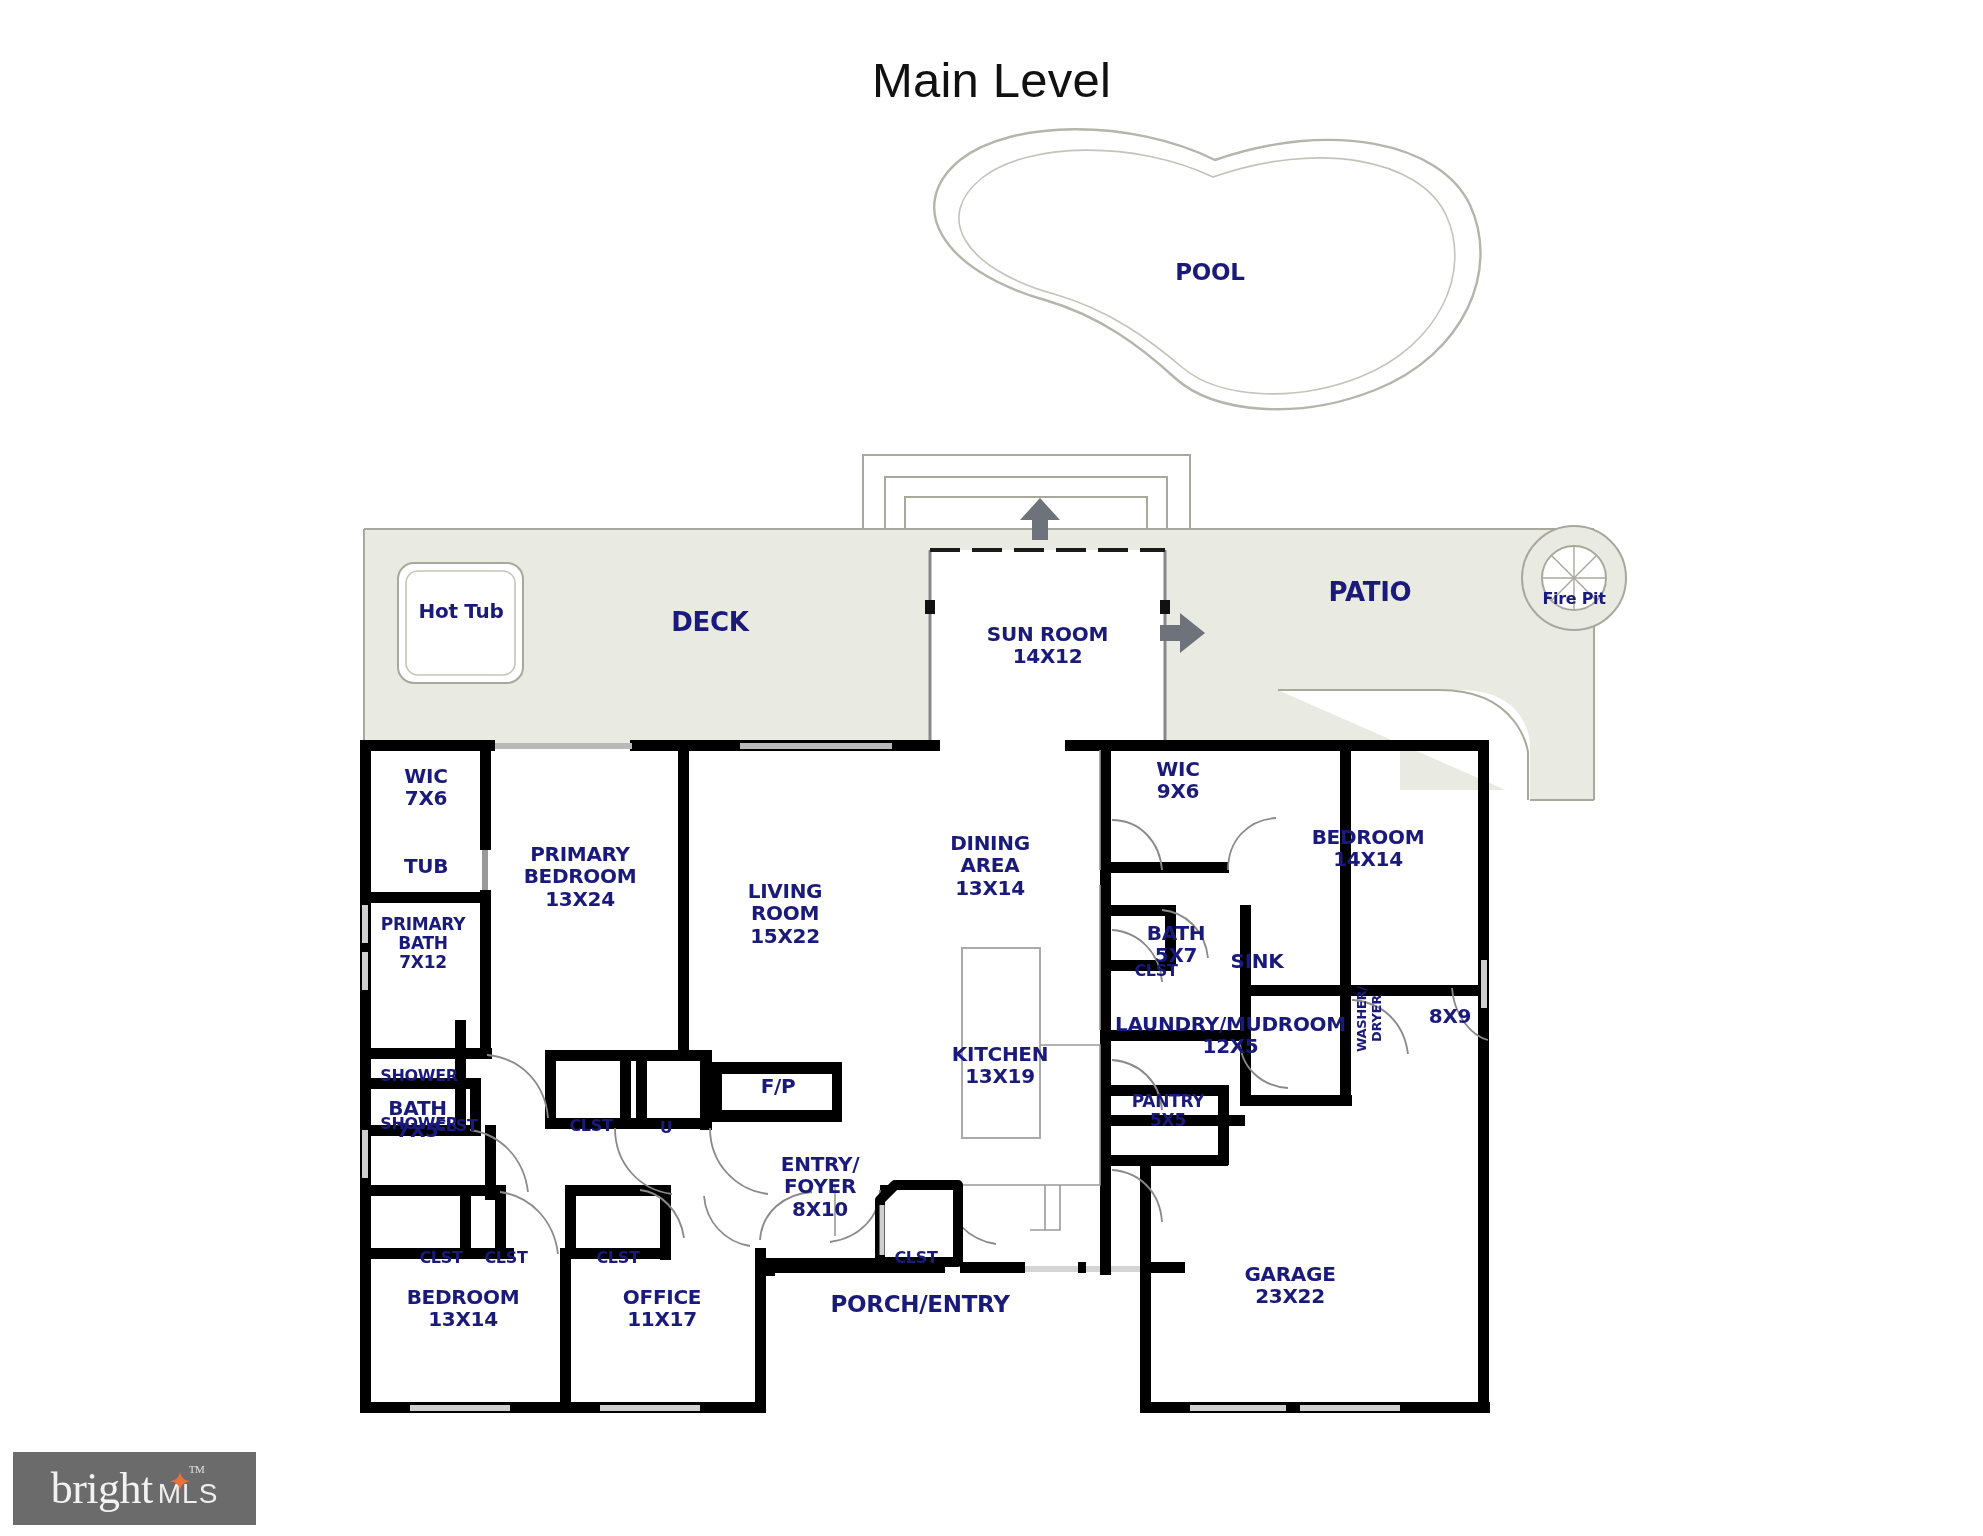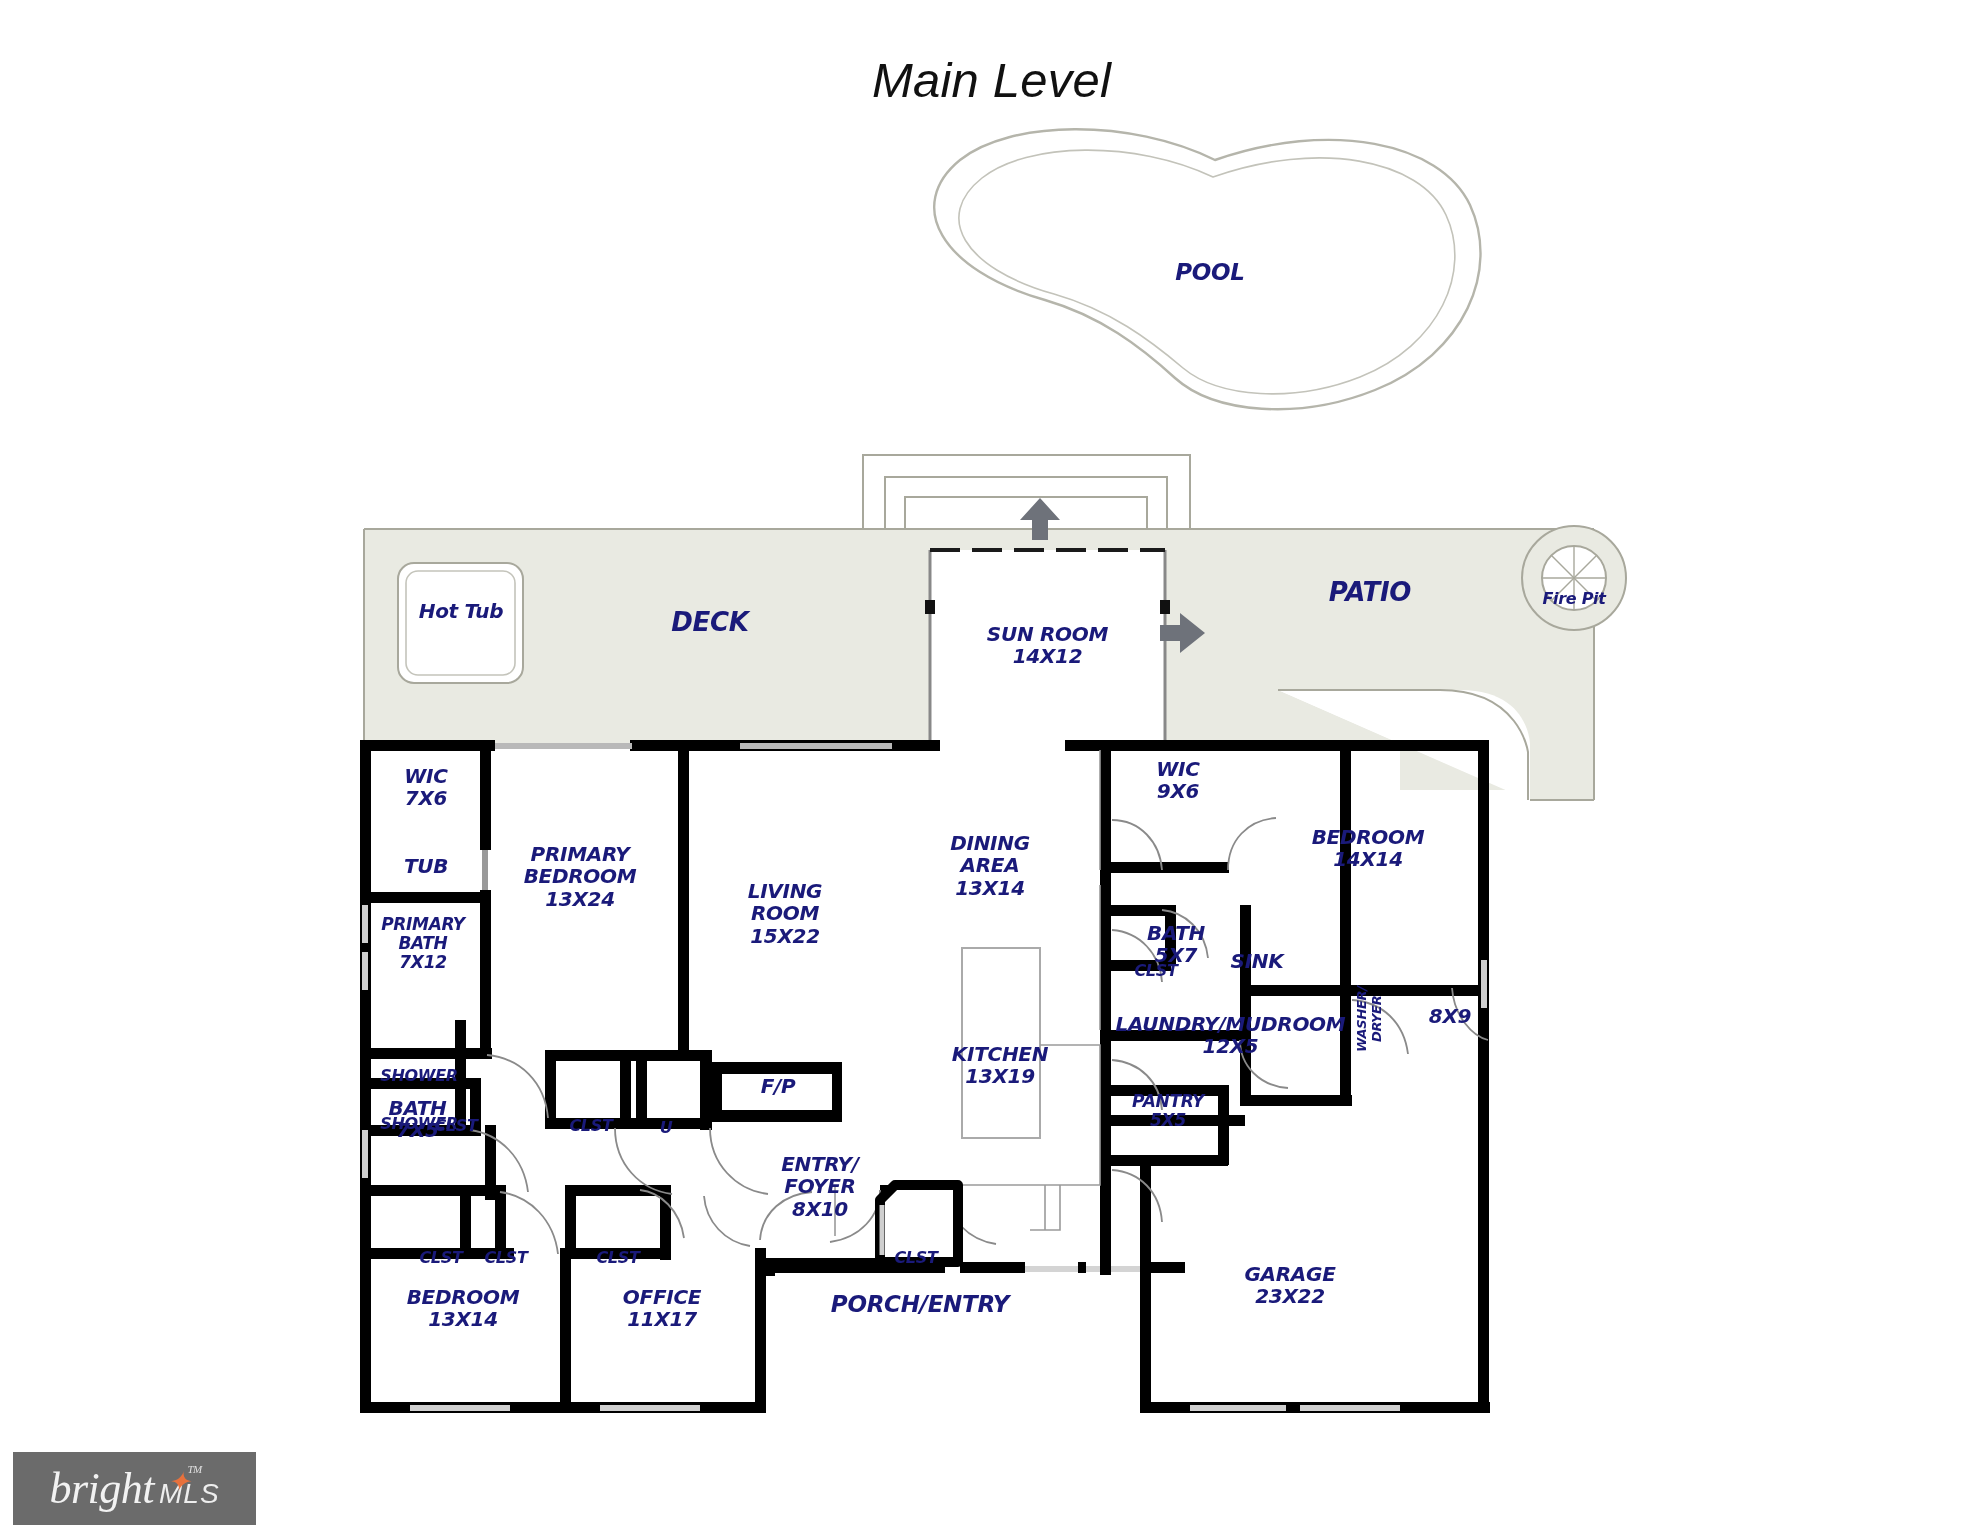--- a/index.html
+++ b/index.html
@@ -14,21 +14,20 @@
     position: relative;
     font-family: "Liberation Sans", sans-serif;
     overflow: hidden;
   }
 
   #plan-root {
     position: absolute;
     left: 0; top: 0;
     width: 1804px;
     height: 1536px;
-    font-style: italic;
   }
 
   .title {
     position: absolute;
     left: 0;
     top: 52px;
     width: 1983px;
     text-align: center;
     font-size: 49px;
     color: #111111;

